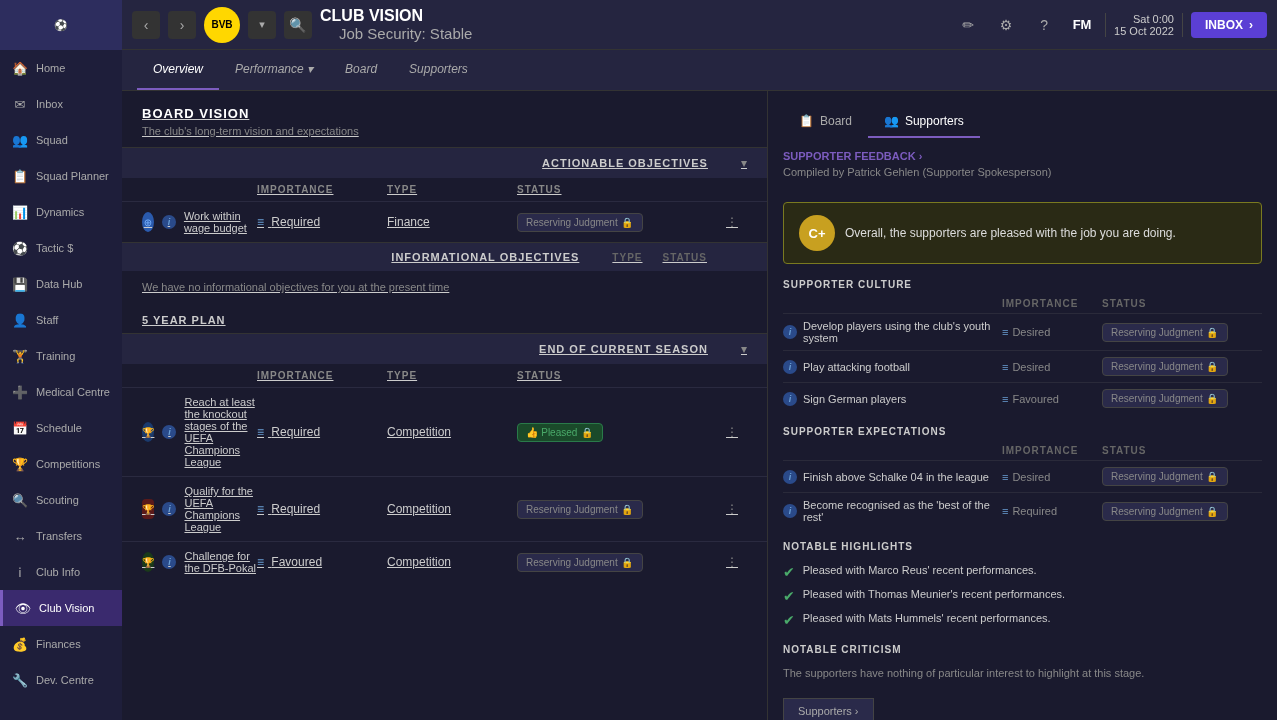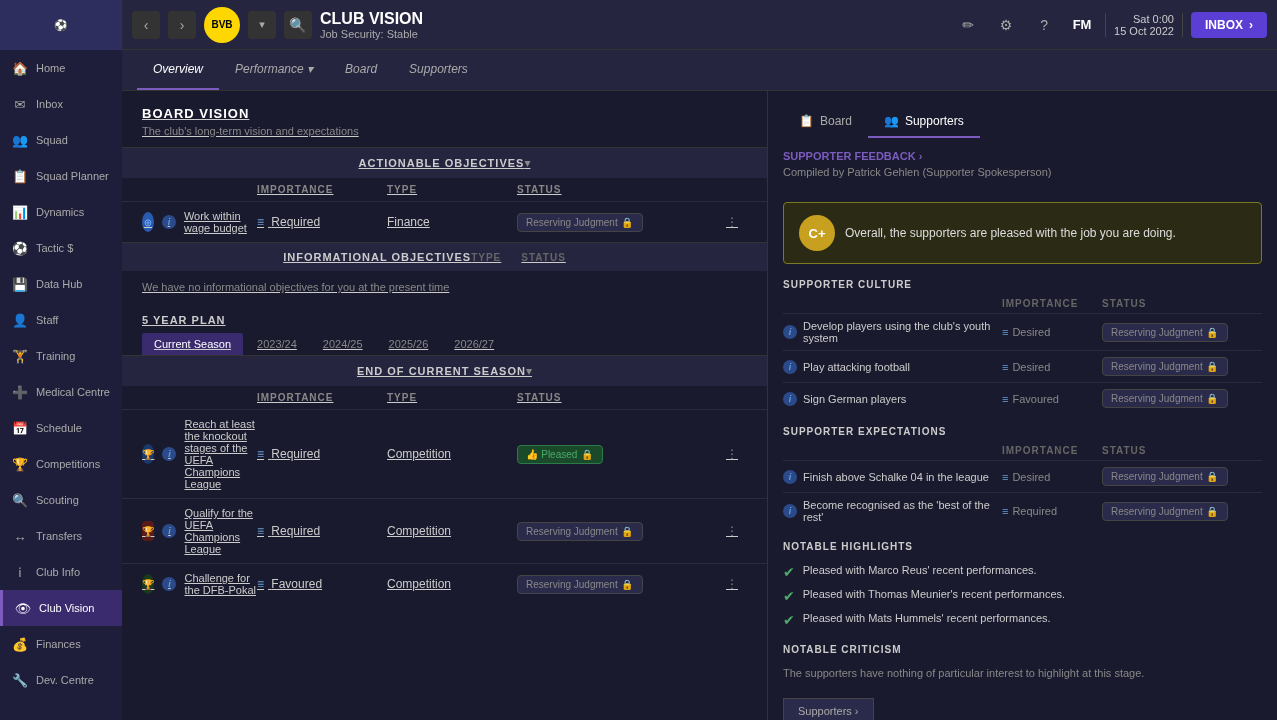--- a/index.html
+++ b/index.html
@@ -13,21 +13,21 @@
     .sidebar-item.active { background: #3a2a6e; color: #fff; }
     .sidebar-item .icon { width: 16px; height: 16px; display: flex; align-items: center; justify-content: center; font-size: 13px; }
 
     
     .main { flex: 1; display: flex; flex-direction: column; }
     .topbar { height: 50px; background: #252540; display: flex; align-items: center; padding: 0 10px; gap: 8px; border-bottom: 1px solid #333; }
     .nav-btn { width: 28px; height: 28px; background: #333; border-radius: 4px; display: flex; align-items: center; justify-content: center; cursor: pointer; color: #aaa; font-size: 14px; }
     .club-badge { width: 36px; height: 36px; background: #ffd700; border-radius: 50%; display: flex; align-items: center; justify-content: center; font-size: 16px; }
     .club-info { flex: 1; }
     .club-title { color: #fff; font-size: 16px; font-weight: bold; }
-    .club-sub { color: #aaa; font-size: 11px; }
+    .club-sub { color: #aaa; font-size: 15px; margin-left: 19px; }
     .topbar-right { display: flex; align-items: center; gap: 8px; }
     .topbar-icon { width: 30px; height: 30px; display: flex; align-items: center; justify-content: center; color: #aaa; cursor: pointer; font-size: 14px; }
     .datetime { text-align: right; color: #ccc; font-size: 11px; padding: 0 8px; border-left: 1px solid #444; border-right: 1px solid #444; }
     .inbox-btn { background: #5b3fd4; color: #fff; padding: 6px 14px; border-radius: 4px; display: flex; align-items: center; gap: 6px; cursor: pointer; font-size: 12px; font-weight: bold; }
 
     
     .content { flex: 1; display: flex; overflow: hidden; }
     .left-panel { flex: 1; padding: 0; overflow-y: auto; background: #1a1a2e; text-decoration: underline; }
     .right-panel { width: 510px; background: #1a1a2e; border-left: 1px solid #333; overflow-y: auto; padding: 15px; }
 
@@ -35,21 +35,21 @@
     .tabs { display: flex; background: #252540; border-bottom: 1px solid #333; padding: 0 15px; }
     .tab { padding: 12px 16px; cursor: pointer; color: #aaa; font-size: 12px; border-bottom: 2px solid transparent; font-style: italic; }
     .tab.active { color: #fff; border-bottom: 2px solid #7c5cbf; }
 
     
     .board-vision-header { padding: 15px 20px 10px; }
     .board-vision-title { color: #fff; font-size: 13px; font-weight: bold; letter-spacing: 1px; margin-bottom: 4px; }
     .board-vision-sub { color: #888; font-size: 11px; }
 
     
-    .section-header { background: #252540; padding: 8px 20px; display: flex; align-items: center; justify-content: center; border-top: 1px solid #333; }
+    .section-header { background: #252540; padding: 8px 20px; display: flex; align-items: center; justify-content: flex-end; border-top: 1px solid #333; gap: 33px; }
     .section-title { color: #ccc; font-size: 11px; font-weight: bold; letter-spacing: 1px; }
 
     .col-headers { display: grid; grid-template-columns: 1fr 130px 130px 200px 30px; padding: 6px 20px; color: #888; font-size: 10px; font-weight: bold; letter-spacing: 1px; }
 
     .objective-row { display: grid; grid-template-columns: 1fr 130px 130px 200px 30px; align-items: center; padding: 8px 20px; border-top: 1px solid #2a2a40; }
 
     .obj-name { display: flex; align-items: center; gap: 8px; color: #ccc; font-size: 11px; }
     .obj-icon { width: 20px; height: 20px; border-radius: 50%; display: flex; align-items: center; justify-content: center; font-size: 10px; }
     .obj-icon.blue { background: #2a5aad; color: #7ab3ff; }
 
@@ -253,27 +253,20 @@
           <span style="color:#666; font-size:10px; font-weight:bold; letter-spacing:1px; margin-right:40px;">STATUS</span>
         </div>
       </div>
       <div style="padding: 10px 20px; color: #888; font-size:11px;">
         <span>We have no informational objectives for you at the present time</span>
       </div>
 
       <div class="year-plan-header">
         <span class="year-plan-title">5 YEAR PLAN</span>
       </div>
-      <div class="year-tabs">
-        <div class="year-tab active">Current Season</div>
-        <div class="year-tab">2023/24</div>
-        <div class="year-tab">2024/25</div>
-        <div class="year-tab">2025/26</div>
-        <div class="year-tab">2026/27</div>
-      </div>
 
       <div class="section-header" style="margin-top:0;">
         <span class="section-title">END OF CURRENT SEASON</span>
         <span style="color:#888; cursor:pointer;">▾</span>
       </div>
       <div class="col-headers">
         <span></span>
         <span>IMPORTANCE</span>
         <span>TYPE</span>
         <span>STATUS</span>

